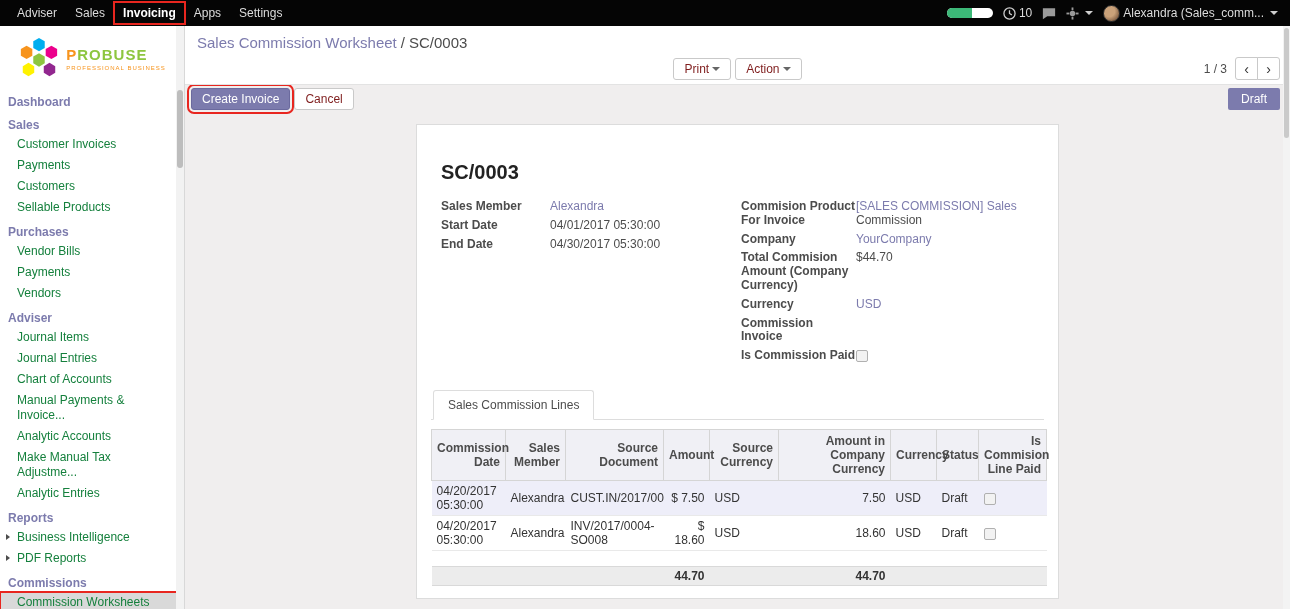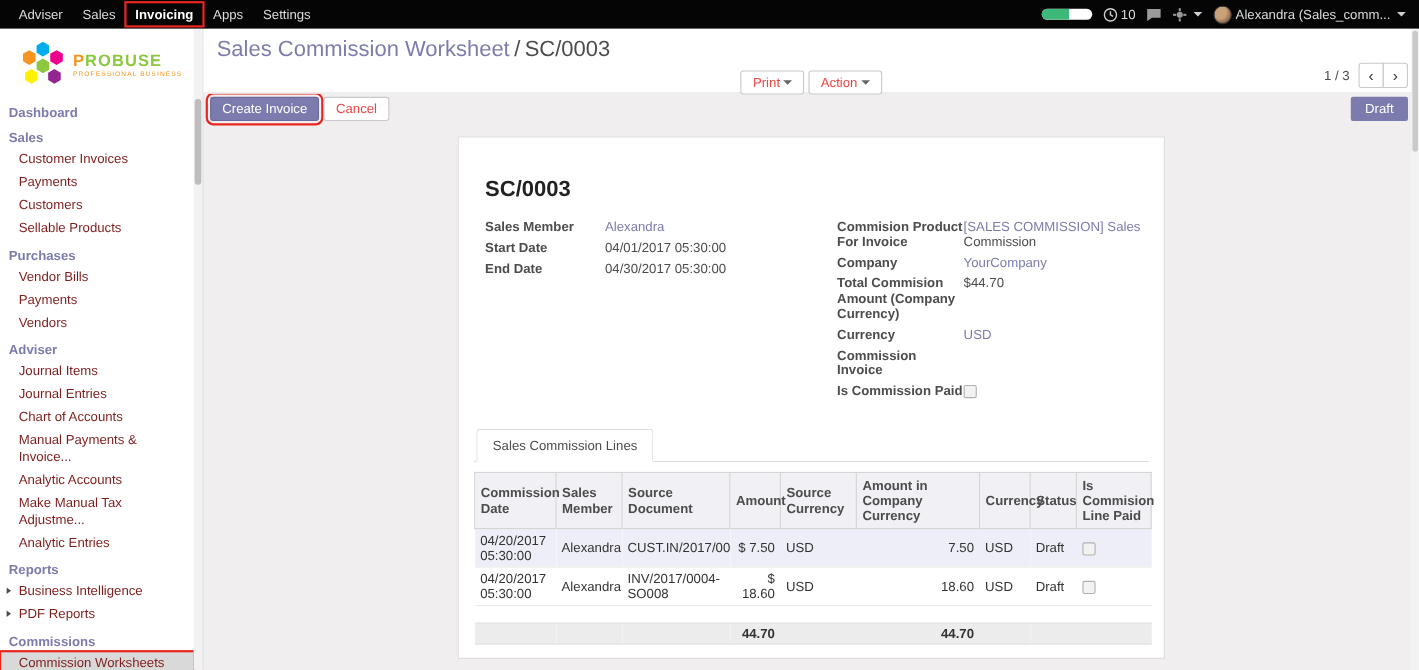--- a/index.html
+++ b/index.html
@@ -30,35 +30,35 @@
   
   .sidebar { width:185px; background:#fff; border-right:1px solid #d8d8d8; position:relative; flex:none; }
   .side-scroll { position:absolute; right:0; top:0; bottom:0; width:8px; background:#f2f2f2; }
   .side-thumb { position:absolute; left:1px; right:1px; top:64px; height:78px; background:#bdbdbd; border-radius:3px; }
   .logo-block { display:flex; align-items:center; justify-content:center; gap:6px; padding:12px 4px 8px; }
   .logo-text-line1 { font-size:15px; font-weight:bold; letter-spacing:1px; line-height:1; }
   .logo-p { color:#f7941d; } .logo-rest { color:#8dc63f; }
   .logo-tagline { font-size:6px; color:#f7941d; letter-spacing:1px; margin-top:2px; }
   .side-nav { padding:0 0 6px; width:177px; }
   .side-header { color:#7c7bad; font-weight:bold; padding:7px 8px 2px; cursor:pointer; }
-  .side-item { color:#7f1d1d; padding:3px 4px 3px 17px; cursor:pointer; position:relative; line-height:1.25; }
+  .side-item { color:#15803d; padding:3px 4px 3px 17px; cursor:pointer; position:relative; line-height:1.25; }
   .side-item .tri { position:absolute; left:6px; top:7px; width:0; height:0;
     border-left:4px solid #4c4c4c; border-top:3px solid transparent; border-bottom:3px solid transparent; }
   .side-item.active { background:#d9d9d9; }
   .side-item.ann { outline:2px solid #e8261f; outline-offset:-1px; }
   
   .main { flex:1; display:flex; flex-direction:column; min-width:0; }
   .main-header { background:#fff; height:59px; padding:8px 12px 0 12px; position:relative; border-bottom:1px solid #e3e3e3; }
-  .breadcrumb { font-size:20px; }
+  .breadcrumb { font-size:15px; }
   .bc-parent { color:#7c7bad; cursor:pointer; }
   .bc-sep { color:#4c4c4c; margin:0 4px; }
   .bc-current { color:#4c4c4c; }
   .toolbar-center { display:flex; justify-content:center; gap:4px; margin-top:7px; }
   .btn { background:#fff; border:1px solid #c9c9c9; border-radius:3px; font-size:12px;
-    color:#ef4444; padding:3px 10px; cursor:pointer; font-family:inherit; display:inline-flex; align-items:center; }
+    color:#7f1d1d; padding:3px 10px; cursor:pointer; font-family:inherit; display:inline-flex; align-items:center; }
   .btn .caret-down { border-top-color:#666; }
   .pager { position:absolute; right:10px; top:31px; display:flex; align-items:center; gap:8px; }
   .pager-text { color:#4c4c4c; }
   .pager-group { display:flex; }
   .pager-btn { width:23px; height:23px; background:#fff; border:1px solid #c9c9c9; font-size:14px;
     line-height:20px; text-align:center; color:#333; cursor:pointer; padding:0; font-family:inherit; }
   .pager-btn.prev { border-radius:3px 0 0 3px; }
   .pager-btn.next { border-radius:0 3px 3px 0; margin-left:-1px; }
   
   .main-body { flex:1; background:#f0eeee; overflow:hidden; }
@@ -67,36 +67,36 @@
   .btn-primary.ann { outline:2px solid #e8261f; outline-offset:2px; }
   .statusbar .btn + .btn { margin-left:4px; }
   .status-badge { margin-left:auto; background:#7c7bad; color:#fff; padding:4px 13px;
     font-size:12px; border-radius:2px; cursor:pointer; }
   
   .sheet { width:643px; margin:11px auto 0; background:#fff; border:1px solid #dcdcdc;
     min-height:470px; padding:36px 14px 12px; }
   .sheet-title { font-size:20px; font-weight:bold; color:#222; margin:0 0 16px 10px; }
   .group { display:flex; margin-left:10px; }
   .group-left { width:300px; flex:none; }
-  .group-right { flex:1;margin-left:20px; }
+  .group-right { flex:1; }
   .f-row { display:flex; margin-bottom:5px; line-height:1.15; }
   .fl-label { width:109px; flex:none; font-weight:bold; color:#4c4c4c; }
   .fr-label { width:115px; flex:none; font-weight:bold; color:#4c4c4c; }
   .f-value { flex:1; color:#4c4c4c; }
   .o-link { color:#7c7bad; cursor:pointer; }
   .cb { display:inline-block; width:12px; height:12px; border:1px solid #b0b0b0;
     background:#f2f2f2; border-radius:2px; vertical-align:middle; }
   
   .tabs { border-bottom:1px solid #ddd; margin-top:22px; padding-left:2px; }
   .tab { display:inline-block; background:#fff; border:1px solid #ddd; border-bottom:1px solid #fff;
     margin-bottom:-1px; padding:7px 14px; border-radius:3px 3px 0 0; font-size:12px; color:#4c4c4c; cursor:pointer; }
   
   table.lines { width:100%; border-collapse:collapse; font-size:12px; margin-top:9px; table-layout:fixed; }
   table.lines th { background:#f0f0f5; border:1px solid #d5d5d5; font-weight:bold; padding:4px 5px;
-    text-align:left; vertical-align:middle; color:#4c4c4c; }
+    text-align:right; vertical-align:middle; color:#4c4c4c; }
   table.lines td { padding:3px 5px; vertical-align:middle; color:#333; height:33px;
     border-bottom:1px solid #e9e9e9; overflow:hidden; }
   tr.zebra { background:#eeeef9; }
   .right { text-align:right;margin-left:12px; }
   tr.tf-spacer td { height:16px; border:none; background:#fff; padding:0; }
   tr.tf-total td { background:#ececec; border-top:1px solid #d9d9d9; border-bottom:1px solid #d9d9d9;
     font-weight:bold; height:17px; padding:2px 5px; }
   
   .page-scroll { position:absolute; right:0; top:26px; bottom:0; width:7px; background:#f3f3f3; z-index:4; }
   .page-thumb { position:absolute; left:1px; right:1px; top:2px; height:110px; background:#cacaca; border-radius:3px; }

